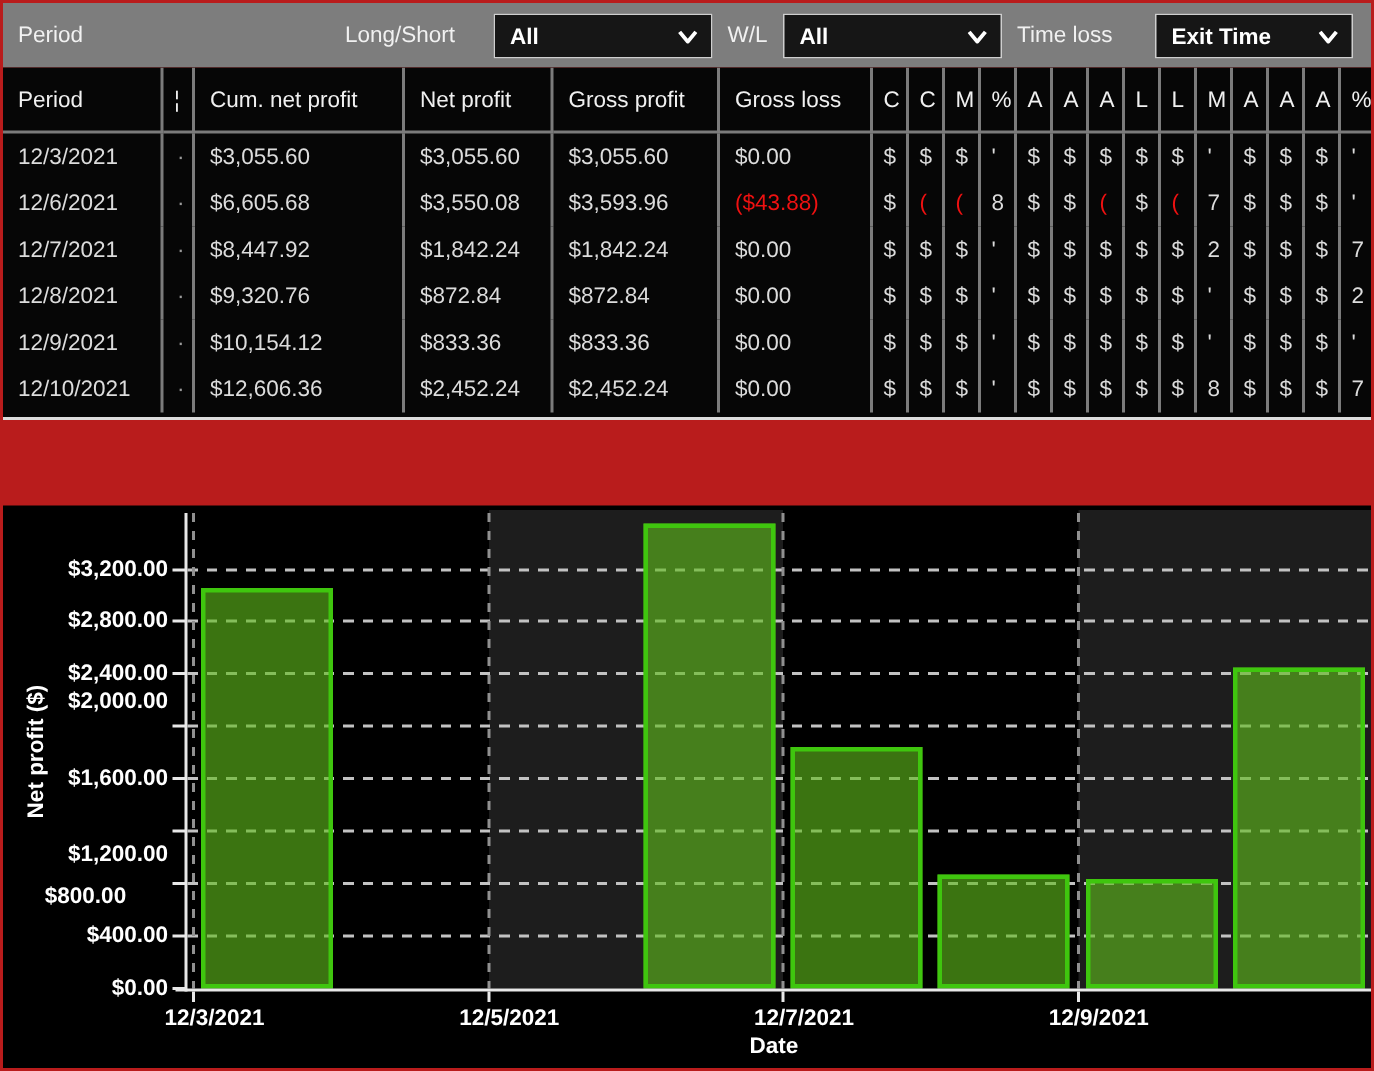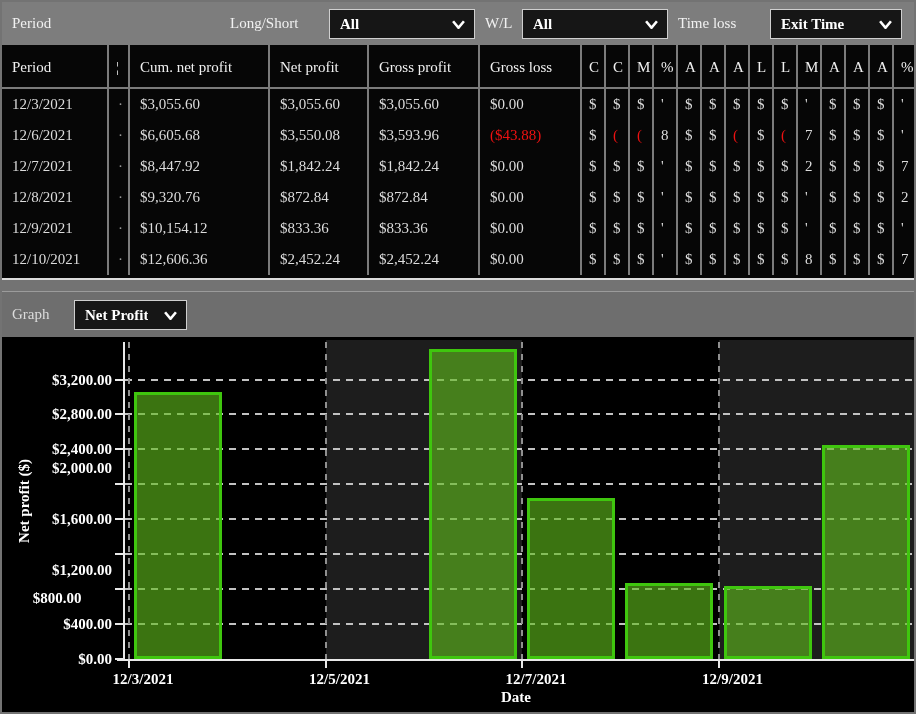--- a/index.html
+++ b/index.html
@@ -1,17 +1,17 @@
 <!DOCTYPE html>
 <html><head>
 <meta charset="utf-8">
 <style>
   html,body{margin:0;padding:0;background:#000;}
-  .app{position:relative;width:916px;height:714px;background:#737373;overflow:hidden;
-       font-family:Liberation Serif, serif;}
+  .app{position:relative;width:916px;height:714px;background:#b91c1c;overflow:hidden;
+       font-family:Liberation Sans, sans-serif;}
   
   .toolbar{position:absolute;top:2px;left:2px;width:912px;height:43px;background:#7d7d7d;}
   .tlabel{position:absolute;top:0;height:43px;line-height:43px;font-size:15px;color:#f1f1f1;}
   .select{position:absolute;top:7px;height:30px;background:#161616;border:1px solid #cfcfcf;
           box-sizing:border-box;display:flex;align-items:center;justify-content:space-between;
           padding:0 9px 0 10px;cursor:default;}
   .sval{color:#ffffff;font-size:15px;font-weight:bold;white-space:nowrap;overflow:hidden;}
   .chev{flex:0 0 auto;margin-left:6px;}
   
   .tablewrap{position:absolute;top:45px;left:2px;width:912px;height:233px;background:#060606;
@@ -108,29 +108,20 @@
         <div class="th narrow">%</div>
         <div style="display: contents;"><div class="td">12/3/2021</div><div class="td dotcell">·</div><div class="td">$3,055.60</div><div class="td">$3,055.60</div><div class="td">$3,055.60</div><div class="td">$0.00</div><div class="td narrow">$</div><div class="td narrow">$</div><div class="td narrow">$</div><div class="td narrow">'</div><div class="td narrow">$</div><div class="td narrow">$</div><div class="td narrow">$</div><div class="td narrow">$</div><div class="td narrow">$</div><div class="td narrow">'</div><div class="td narrow">$</div><div class="td narrow">$</div><div class="td narrow">$</div><div class="td narrow">'</div></div>
         <div style="display: contents;"><div class="td">12/6/2021</div><div class="td dotcell">·</div><div class="td">$6,605.68</div><div class="td">$3,550.08</div><div class="td">$3,593.96</div><div class="td red">($43.88)</div><div class="td narrow">$</div><div class="td narrow red">(</div><div class="td narrow red">(</div><div class="td narrow">8</div><div class="td narrow">$</div><div class="td narrow">$</div><div class="td narrow red">(</div><div class="td narrow">$</div><div class="td narrow red">(</div><div class="td narrow">7</div><div class="td narrow">$</div><div class="td narrow">$</div><div class="td narrow">$</div><div class="td narrow">'</div></div>
         <div style="display: contents;"><div class="td">12/7/2021</div><div class="td dotcell">·</div><div class="td">$8,447.92</div><div class="td">$1,842.24</div><div class="td">$1,842.24</div><div class="td">$0.00</div><div class="td narrow">$</div><div class="td narrow">$</div><div class="td narrow">$</div><div class="td narrow">'</div><div class="td narrow">$</div><div class="td narrow">$</div><div class="td narrow">$</div><div class="td narrow">$</div><div class="td narrow">$</div><div class="td narrow">2</div><div class="td narrow">$</div><div class="td narrow">$</div><div class="td narrow">$</div><div class="td narrow">7</div></div>
         <div style="display: contents;"><div class="td">12/8/2021</div><div class="td dotcell">·</div><div class="td">$9,320.76</div><div class="td">$872.84</div><div class="td">$872.84</div><div class="td">$0.00</div><div class="td narrow">$</div><div class="td narrow">$</div><div class="td narrow">$</div><div class="td narrow">'</div><div class="td narrow">$</div><div class="td narrow">$</div><div class="td narrow">$</div><div class="td narrow">$</div><div class="td narrow">$</div><div class="td narrow">'</div><div class="td narrow">$</div><div class="td narrow">$</div><div class="td narrow">$</div><div class="td narrow">2</div></div>
         <div style="display: contents;"><div class="td">12/9/2021</div><div class="td dotcell">·</div><div class="td">$10,154.12</div><div class="td">$833.36</div><div class="td">$833.36</div><div class="td">$0.00</div><div class="td narrow">$</div><div class="td narrow">$</div><div class="td narrow">$</div><div class="td narrow">'</div><div class="td narrow">$</div><div class="td narrow">$</div><div class="td narrow">$</div><div class="td narrow">$</div><div class="td narrow">$</div><div class="td narrow">'</div><div class="td narrow">$</div><div class="td narrow">$</div><div class="td narrow">$</div><div class="td narrow">'</div></div>
         <div style="display: contents;"><div class="td">12/10/2021</div><div class="td dotcell">·</div><div class="td">$12,606.36</div><div class="td">$2,452.24</div><div class="td">$2,452.24</div><div class="td">$0.00</div><div class="td narrow">$</div><div class="td narrow">$</div><div class="td narrow">$</div><div class="td narrow">'</div><div class="td narrow">$</div><div class="td narrow">$</div><div class="td narrow">$</div><div class="td narrow">$</div><div class="td narrow">$</div><div class="td narrow">8</div><div class="td narrow">$</div><div class="td narrow">$</div><div class="td narrow">$</div><div class="td narrow">7</div></div>
       </div>
   </div>
 
-  <div class="graphbar">
-    <span class="tlabel" style="left:10px">Graph</span>
-    <div class="select" style="left:72px;width:113px;top:8px">
-      <span class="sval">Net Profit</span>
-      <svg class="chev" width="13" height="9" viewBox="0 0 12 8">
-          <path d="M1 1 L6 7 L11 1" fill="none" stroke="#fff" stroke-width="2.4"></path>
-        </svg>
-    </div>
-  </div>
 
   <div class="chart">
     <div class="ytitle">Net profit ($)</div>
     <div class="xtitle">Date</div>
   <div class="band" style="left: 323.5px; width: 196.5px;"></div>
       <div class="band" style="left: 716.5px; width: 196.5px;"></div>
       <div class="ytick" style="top: 321px;"></div>
       <div class="ylab" style="top: 312px;">$0.00</div>
       <div class="hgrid" style="top: 286.071px;"></div>
       <div class="ytick" style="top: 286.071px;"></div>

